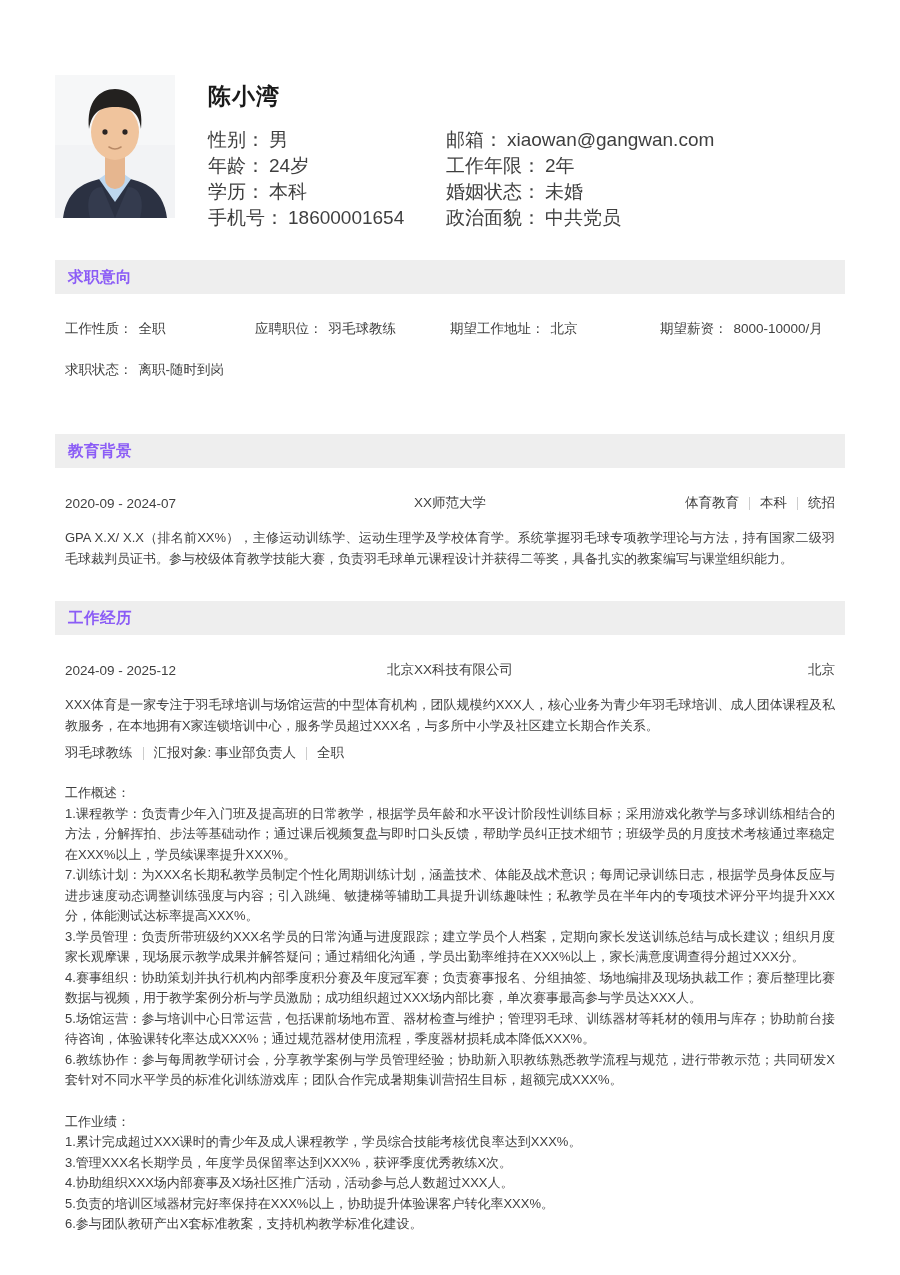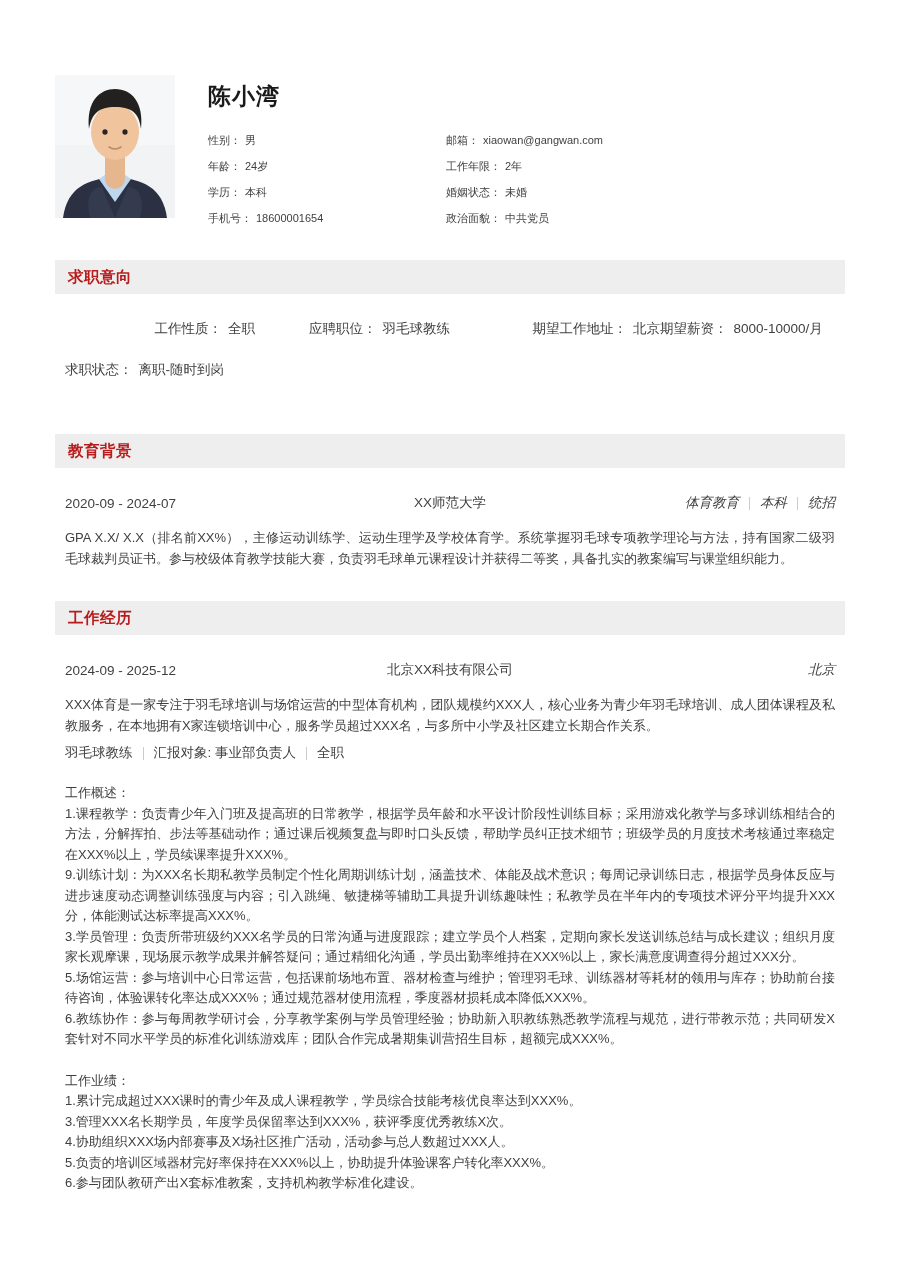--- a/index.html
+++ b/index.html
@@ -8,42 +8,42 @@
 
   
   .header { display:flex; margin-bottom:29px; }
   .photo-wrap { width:120px; height:143px; flex:none; margin-right:33px; }
   .photo-wrap svg { display:block; width:100%; height:100%; }
   .header-right { flex:1; padding-top:6px; }
   .name { font-size:23px; font-weight:bold; color:#1a1a1a; letter-spacing:1px; margin-bottom:15px; }
   .info-grid { display:flex; }
   .info-col { display:flex; flex-direction:column; }
   .info-col.left { width:238px; }
-  .info-item { font-size:11px; height:26px; line-height:26px; white-space:nowrap; }
+  .info-item { font-size:19px; height:26px; line-height:26px; white-space:nowrap; }
   .info-item .val { margin-left:4px; }
 
   
   .section-bar { background:#eeeeee; height:34px; display:flex; align-items:center; padding:0 13px; }
-  .section-title { font-size:15.5px; font-weight:bold; color:#b91c1c; letter-spacing:0.5px; }
+  .section-title { font-size:15.5px; font-weight:bold; color:#8b5cf6; letter-spacing:0.5px; }
   .section-body { padding:26px 10px 0 10px; }
 
   
   .intent-row { display:flex; font-size:13.5px; margin-bottom:23px; }
-  .intent-field { white-space:nowrap;text-align:right; }
+  .intent-field { white-space:nowrap; }
   .intent-field .val { margin-left:6px; }
   .intent-row .w1 { width:190px; }
   .intent-row .w2 { width:195px; }
   .intent-row .w3 { width:210px; }
   .section-gap { height:32px; }
 
   
   .entry-row { display:flex; align-items:center; font-size:13.5px; margin-bottom:16px; }
   .entry-row .period { width:220px; white-space:nowrap; }
   .entry-row .middle { flex:1; text-align:center; white-space:nowrap; }
-  .entry-row .right { width:220px; display:flex; justify-content:flex-end; align-items:center; white-space:nowrap;font-style:italic; }
+  .entry-row .right { width:220px; display:flex; justify-content:flex-end; align-items:center; white-space:nowrap; }
   .sep { display:inline-block; width:1px; height:13px; background:#cccccc; margin:0 10px; vertical-align:-2px; }
 
   .para { font-size:13px; line-height:20.5px; text-align:justify; }
   .role-row { display:flex; align-items:center; font-size:13.5px; margin-top:8px; margin-bottom:21px; }
   .blank-line { height:21px; }
   .list-block .para { margin:0; }
 </style>
 </head>
 <body>
 
@@ -138,22 +138,23 @@
       <div class="role-row">
         <span>羽毛球教练</span>
           <span class="sep"></span>
           <span>汇报对象: 事业部负责人</span>
           <span class="sep"></span>
           <span>全职</span>
       </div>
       <div class="list-block">
         <div class="para">工作概述：</div>
         <div class="para">1.课程教学：负责青少年入门班及提高班的日常教学，根据学员年龄和水平设计阶段性训练目标；采用游戏化教学与多球训练相结合的方法，分解挥拍、步法等基础动作；通过课后视频复盘与即时口头反馈，帮助学员纠正技术细节；班级学员的月度技术考核通过率稳定在XXX%以上，学员续课率提升XXX%。</div>
-        <div class="para">9.训练计划：为XXX名长期私教学员制定个性化周期训练计划，涵盖技术、体能及战术意识；每周记录训练日志，根据学员身体反应与进步速度动态调整训练强度与内容；引入跳绳、敏捷梯等辅助工具提升训练趣味性；私教学员在半年内的专项技术评分平均提升XXX分，体能测试达标率提高XXX%。</div>
+        <div class="para">7.训练计划：为XXX名长期私教学员制定个性化周期训练计划，涵盖技术、体能及战术意识；每周记录训练日志，根据学员身体反应与进步速度动态调整训练强度与内容；引入跳绳、敏捷梯等辅助工具提升训练趣味性；私教学员在半年内的专项技术评分平均提升XXX分，体能测试达标率提高XXX%。</div>
         <div class="para">3.学员管理：负责所带班级约XXX名学员的日常沟通与进度跟踪；建立学员个人档案，定期向家长发送训练总结与成长建议；组织月度家长观摩课，现场展示教学成果并解答疑问；通过精细化沟通，学员出勤率维持在XXX%以上，家长满意度调查得分超过XXX分。</div>
+        <div class="para">4.赛事组织：协助策划并执行机构内部季度积分赛及年度冠军赛；负责赛事报名、分组抽签、场地编排及现场执裁工作；赛后整理比赛数据与视频，用于教学案例分析与学员激励；成功组织超过XXX场内部比赛，单次赛事最高参与学员达XXX人。</div>
         <div class="para">5.场馆运营：参与培训中心日常运营，包括课前场地布置、器材检查与维护；管理羽毛球、训练器材等耗材的领用与库存；协助前台接待咨询，体验课转化率达成XXX%；通过规范器材使用流程，季度器材损耗成本降低XXX%。</div>
         <div class="para">6.教练协作：参与每周教学研讨会，分享教学案例与学员管理经验；协助新入职教练熟悉教学流程与规范，进行带教示范；共同研发X套针对不同水平学员的标准化训练游戏库；团队合作完成暑期集训营招生目标，超额完成XXX%。</div>
       </div>
       <div class="blank-line"></div>
       <div class="list-block">
         <div class="para">工作业绩：</div>
         <div class="para">1.累计完成超过XXX课时的青少年及成人课程教学，学员综合技能考核优良率达到XXX%。</div>
         <div class="para">3.管理XXX名长期学员，年度学员保留率达到XXX%，获评季度优秀教练X次。</div>
         <div class="para">4.协助组织XXX场内部赛事及X场社区推广活动，活动参与总人数超过XXX人。</div>
         <div class="para">5.负责的培训区域器材完好率保持在XXX%以上，协助提升体验课客户转化率XXX%。</div>

